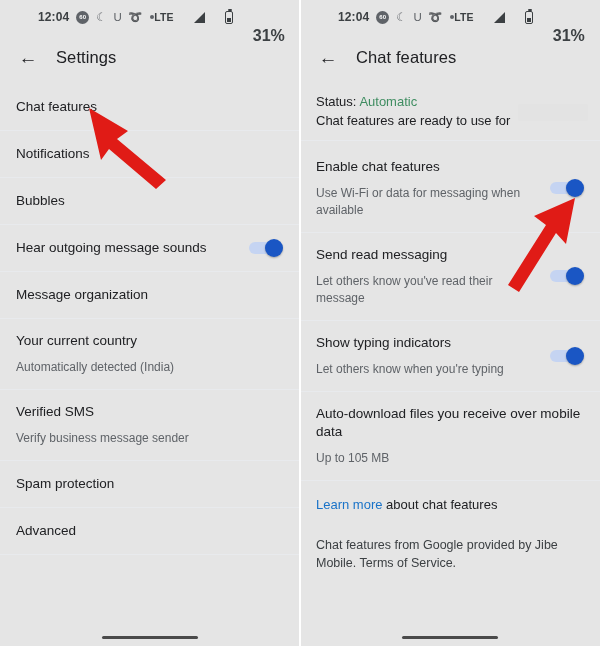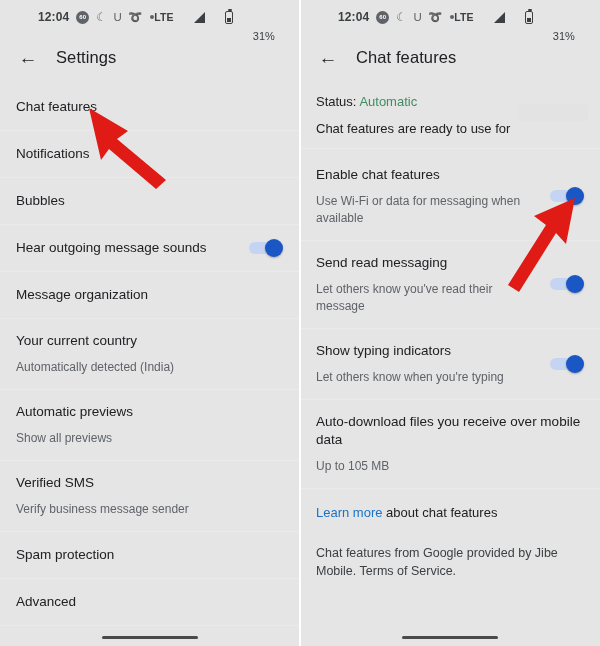--- a/index.html
+++ b/index.html
@@ -35,21 +35,21 @@
     width: 8px; height: 13px; border: 1.3px solid #3c4043; border-radius: 2px;
     position: relative;
   }
   .batt::before {
     content:""; position:absolute; top:-3px; left:2px; width:4px; height:2px;
     background:#3c4043; border-radius:1px;
   }
   .batt::after {
     content:""; position:absolute; left:1px; right:1px; bottom:1px; height:4px; background:#3c4043;
   }
-  .pct { font-size: 11px; font-weight: 400; color:#3c4043;margin-top:37px; }
+  .pct { font-size: 16px; font-weight: 700; color:#3c4043;margin-top:37px; }
 
   
   .appbar { height: 46px; display: flex; align-items: center; padding: 0 14px; }
   .back-btn {
     width: 28px; height: 28px; display: flex; align-items: center; justify-content: center;
     color: #202124; font-size: 19px; line-height: 1;
   }
   .appbar-title { margin-left: 14px; font-size: 16.5px; color: #202124; letter-spacing: .1px; }
 
   
@@ -71,21 +71,21 @@
   }
   .toggle .thumb {
     position: absolute; right: 0; top: -2px; width: 18px; height: 18px;
     border-radius: 50%; background: #1a56c4; box-shadow: 0 1px 2px rgba(0,0,0,.28);
   }
 
   
   .status-block { padding: 14px 16px 12px 16px; border-bottom: 1px solid #e8eaed; position: relative; }
   .status-line { font-size: 13px; color: #202124; }
   .status-value { color: #3f8d61; }
-  .status-sub { font-size: 13px; color: #202124; margin-top: 12px; }
+  .status-sub { font-size: 13px; color: #202124; margin-top: 4px; }
   .redact {
     position: absolute; right: 12px; top: 24px; width: 70px; height: 17px;
     background: #e3e3e3; border-radius: 1px;
   }
 
   .link-block { padding: 16px 16px 8px 16px; font-size: 13px; color: #202124; }
   .link { color: #1a73c8; }
   .foot-block { padding: 16px 16px 10px 16px; font-size: 12.5px; color: #3c4043; line-height: 1.45; }
 
   
@@ -162,26 +162,20 @@
           </div>
       </div>
       <div class="row">
         <div class="texts">
           <div class="row-title">Your current country</div>
           <div class="row-sub">Automatically detected (India)</div>
         </div>
       </div>
       <div class="row">
         <div class="texts">
-          <div class="row-title">Automatic previews</div>
-          <div class="row-sub">Show all previews</div>
-        </div>
-      </div>
-      <div class="row">
-        <div class="texts">
           <div class="row-title">Verified SMS</div>
           <div class="row-sub">Verify business message sender</div>
         </div>
       </div>
       <div class="row">
         <div class="texts">
             <div class="row-title">Spam protection</div>
           </div>
       </div>
       <div class="row">

